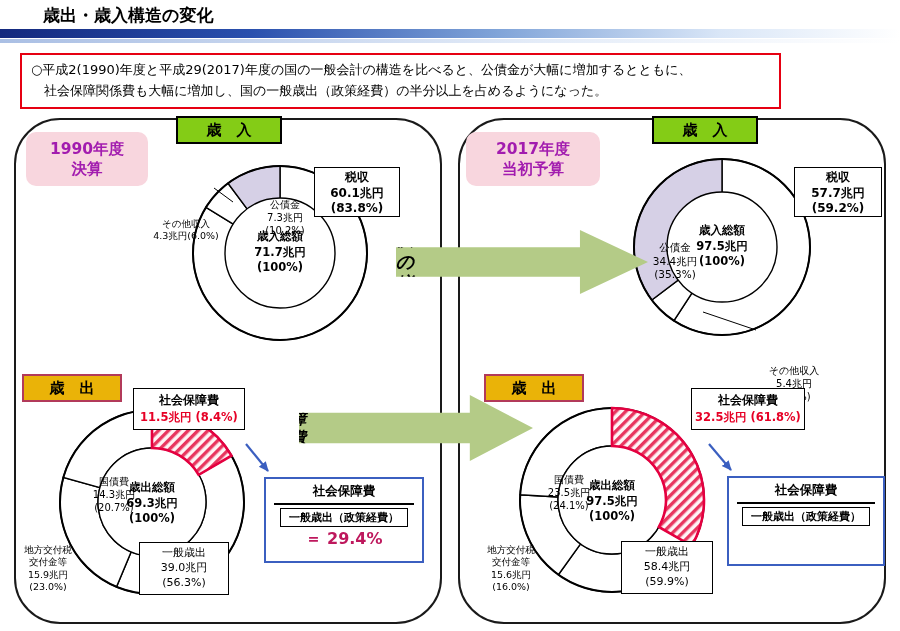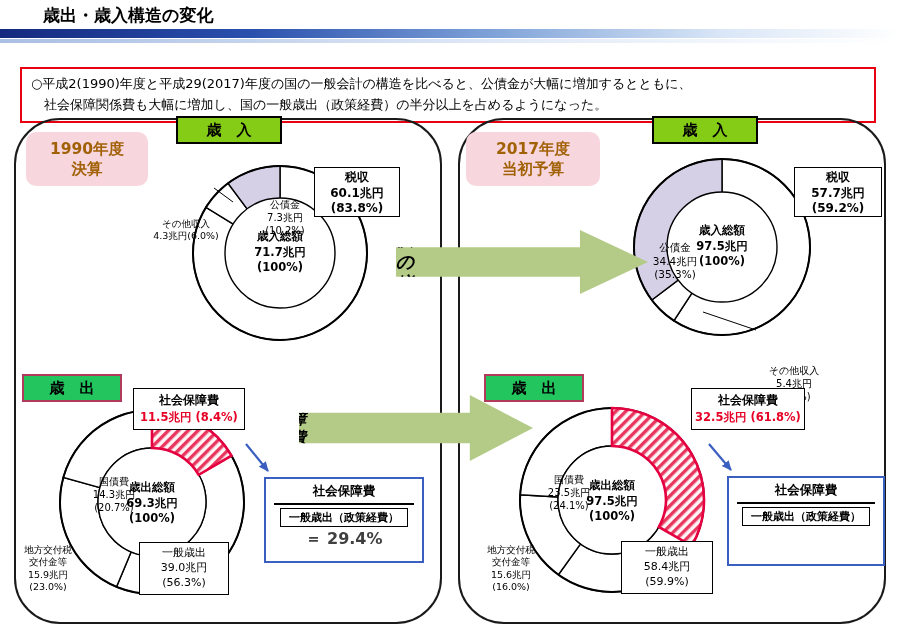--- a/index.html
+++ b/index.html
@@ -8,47 +8,47 @@
   .abs{position:absolute;box-sizing:border-box;}
   .ml{white-space:pre-line;}
   .ctr{text-align:center;}
   .page-title{font-size:17px;font-weight:bold;}
   .grad1{background:linear-gradient(90deg,#14297e 0%,#2a50ae 28%,#7fa3d8 55%,#d9e6f7 80%,#ffffff 100%);}
   .grad2{background:linear-gradient(90deg,#aabfe4 0%,#e4ecf8 60%,#ffffff 100%);}
   .intro{border:2.2px solid #e60012;font-size:13px;line-height:1.6;padding:5px 9px;background:#fff;}
   .panel{border:2.5px solid #1a1a1a;border-radius:46px;}
   .hdr{display:flex;align-items:center;justify-content:center;font-weight:bold;font-size:15px;}
   .hdr-in{background:#84cc16;border:2px solid #000;}
-  .hdr-out{background:#22c55e;border:2.4px solid #b23a5a;}
-  .tag{display:flex;align-items:center;justify-content:center;background:#f8d6de;color:#a16207;
+  .hdr-out{background:#eab308;border:2.4px solid #b23a5a;}
+  .tag{display:flex;align-items:center;justify-content:center;background:#f8d6de;color:#a21caf;
        font-weight:bold;font-size:15.5px;border-radius:10px;line-height:1.3;}
   .labelbox{background:#fff;border:1.6px solid #000;}
   .pie-label{line-height:1.3;margin-top:48px;}
   .center-label{font-weight:bold;font-size:11.5px;line-height:1.35;}
   .garrow{display:flex;align-items:center;justify-content:center;padding-right:26%;
           clip-path:polygon(0 27%,73% 27%,73% 0,100% 50%,73% 100%,73% 73%,0 73%);background:#b4cb87;}
   .gtxt{font-weight:bold;font-style:italic;line-height:1.25;text-align:center;}
   .ratio-box{border:2.2px solid #3b5fc0;background:#fff;text-align:center;padding-top:4px;}
   .r-num{font-weight:bold;font-size:12.5px;margin:0 8px;padding-bottom:3px;border-bottom:2px solid #000;}
   .r-den{display:inline-block;border:1.3px solid #000;font-weight:bold;font-size:11px;padding:1px 8px;margin-top:3px;}
-  .r-res{color:#404040;font-weight:bold;font-size:16px;margin-top:2px;}
+  .r-res{color:#be185d;font-weight:bold;font-size:16px;margin-top:2px;}
   .sh-t{font-weight:bold;font-size:12px;}
   .sh-v{color:#e60026;font-weight:bold;font-size:11.5px;margin-top:1px;}
   svg.chart{overflow:visible;}
 </style>
 </head>
 <body>
 
 <div class="stage">
 
   <div class="abs page-title" style="left:8px;top:4px;margin-left:35px;">歳出・歳入構造の変化</div>
   <div class="abs grad1" style="left:0;top:29px;width:900px;height:9px;"></div>
   <div class="abs grad2" style="left:0;top:39px;width:900px;height:4px;"></div>
 
-  <div class="abs intro ml" style="left:20px;top:67px;width:856px;height:56px;">○平成2(1990)年度と平成29(2017)年度の国の一般会計の構造を比べると、公債金が大幅に増加するとともに、
+  <div class="abs intro ml" style="left:20px;top:53px;width:761px;height:56px;">○平成2(1990)年度と平成29(2017)年度の国の一般会計の構造を比べると、公債金が大幅に増加するとともに、
 　社会保障関係費も大幅に増加し、国の一般歳出（政策経費）の半分以上を占めるようになった。</div>
 
   <div class="abs panel" style="left:14px;top:118px;width:428px;height:506px;"></div>
   <div class="abs panel" style="left:458px;top:118px;width:428px;height:506px;"></div>
 
   <div class="abs tag ml ctr" style="left:26px;top:132px;width:122px;height:54px;">1990年度
 決算</div>
   <div class="abs tag ml ctr" style="left:466px;top:132px;width:134px;height:54px;">2017年度
 当初予算</div>
   <div class="abs hdr hdr-in" style="left:176px;top:116px;width:106px;height:28px;">歳　入</div>

